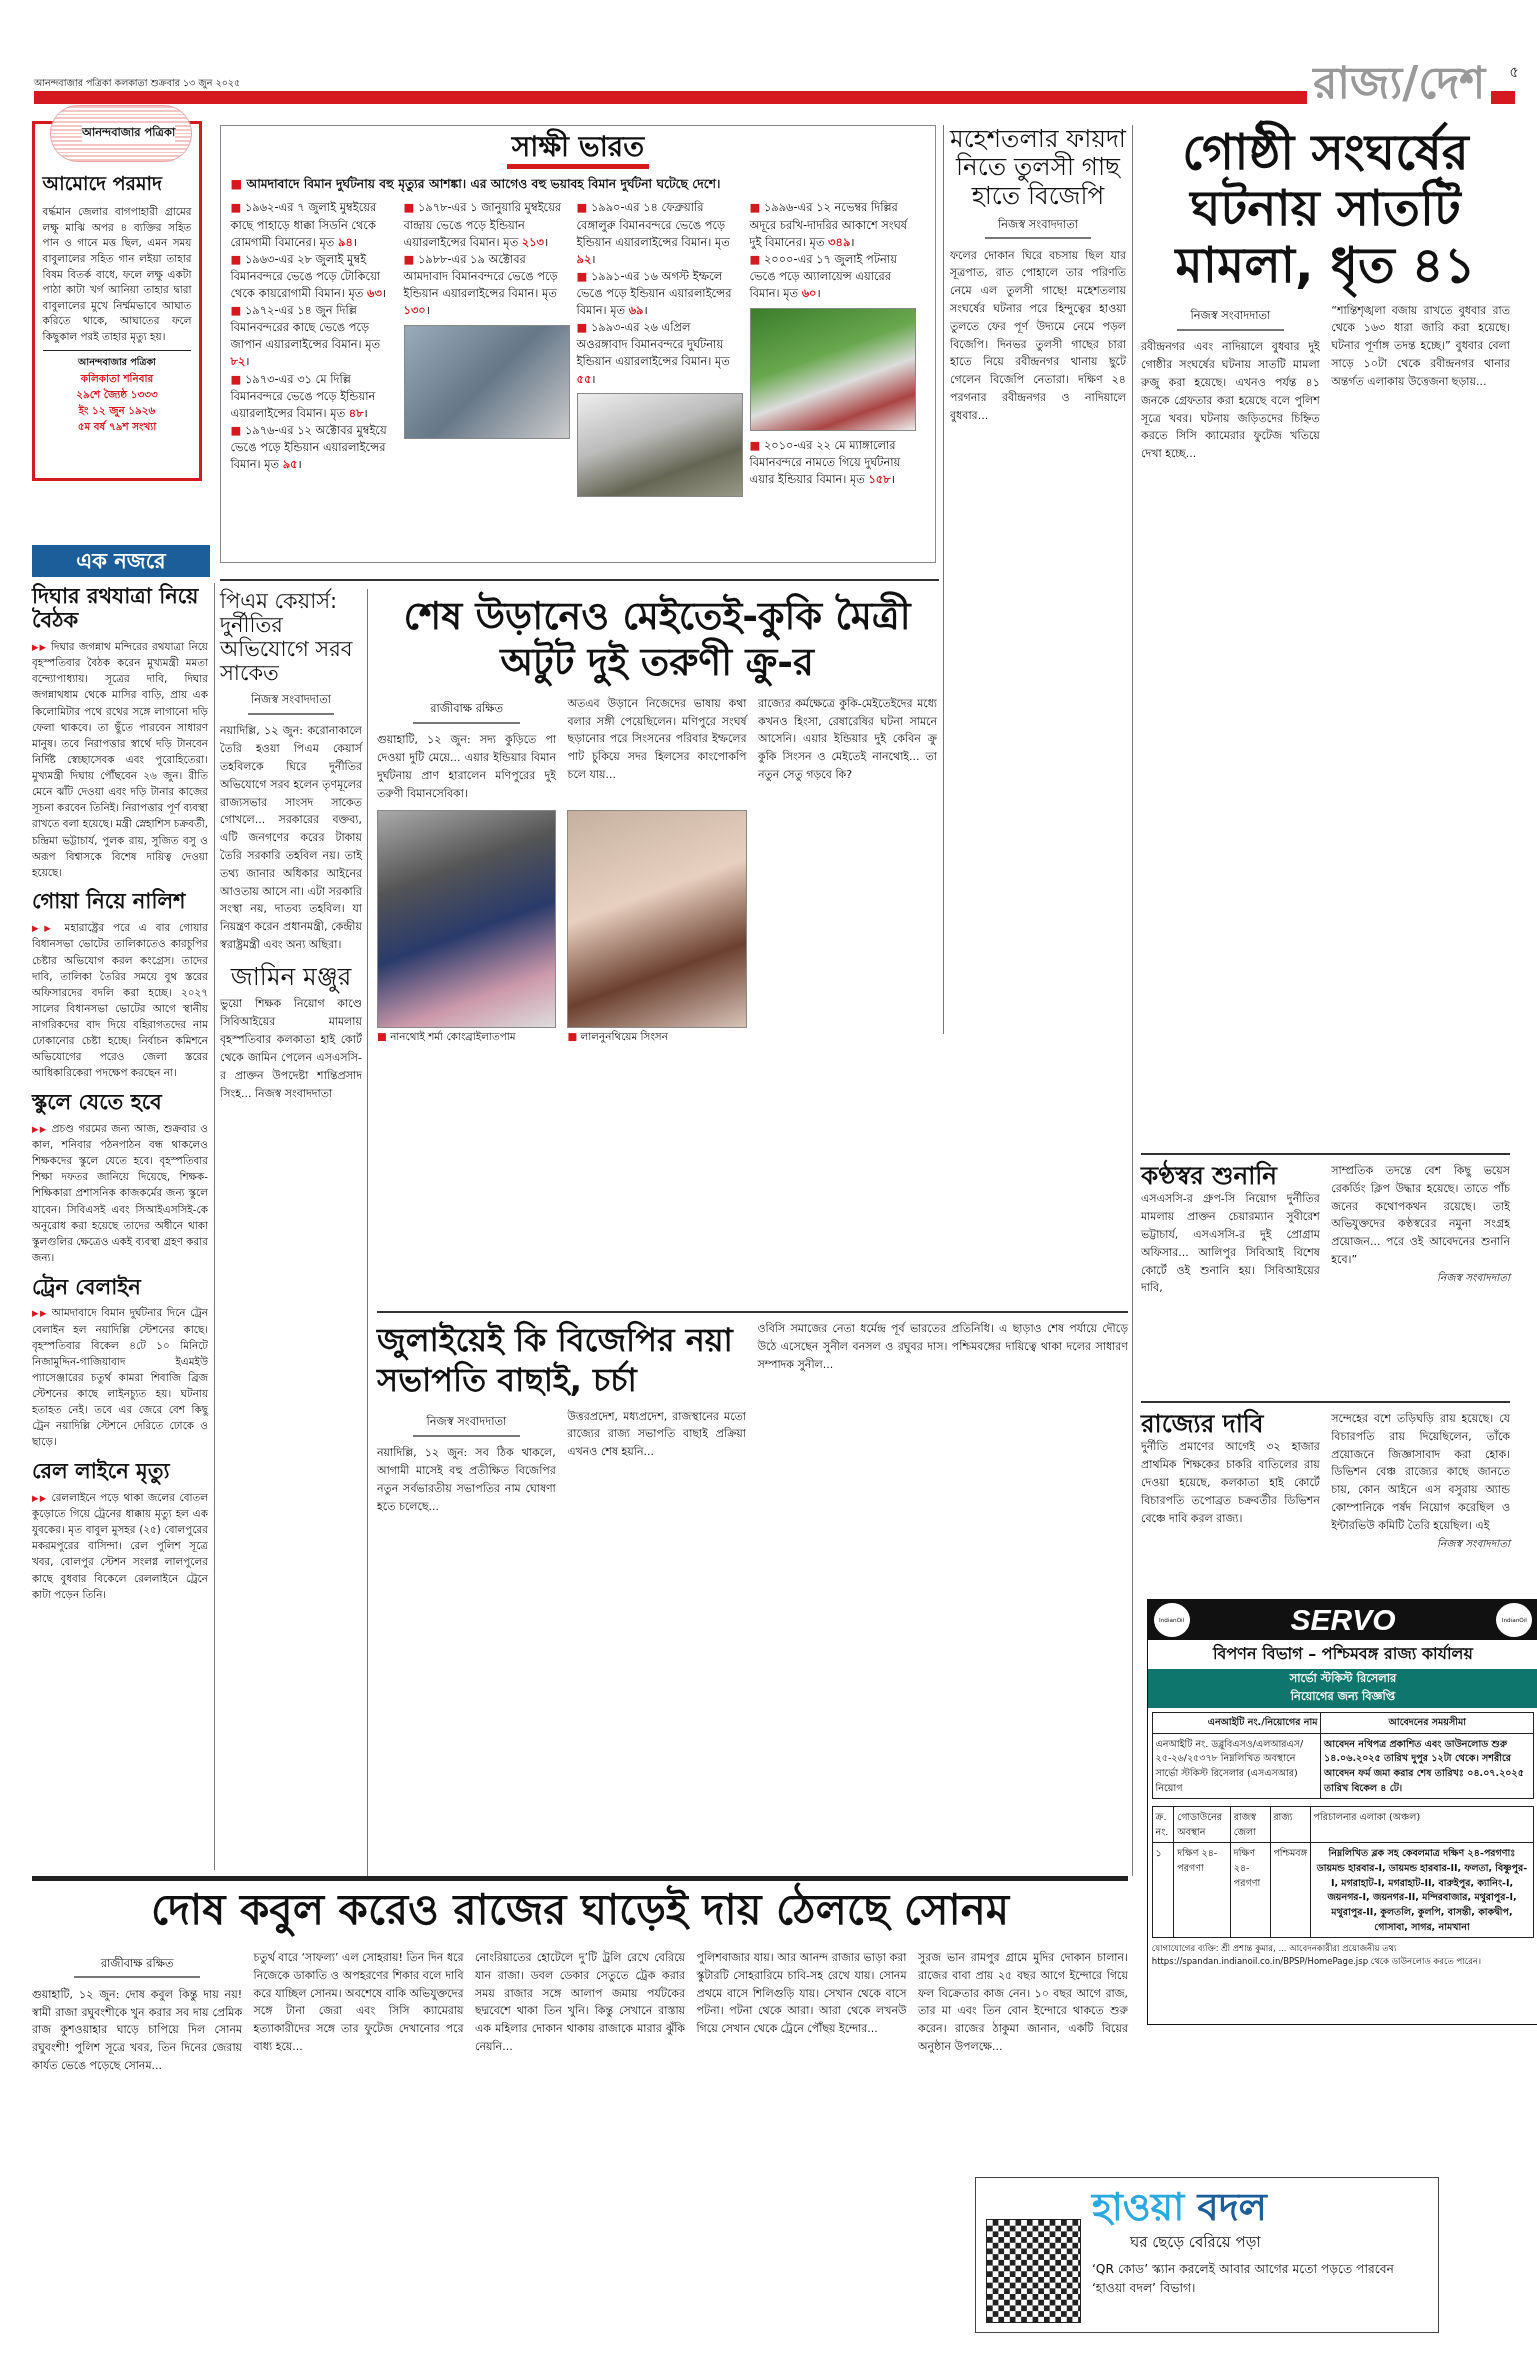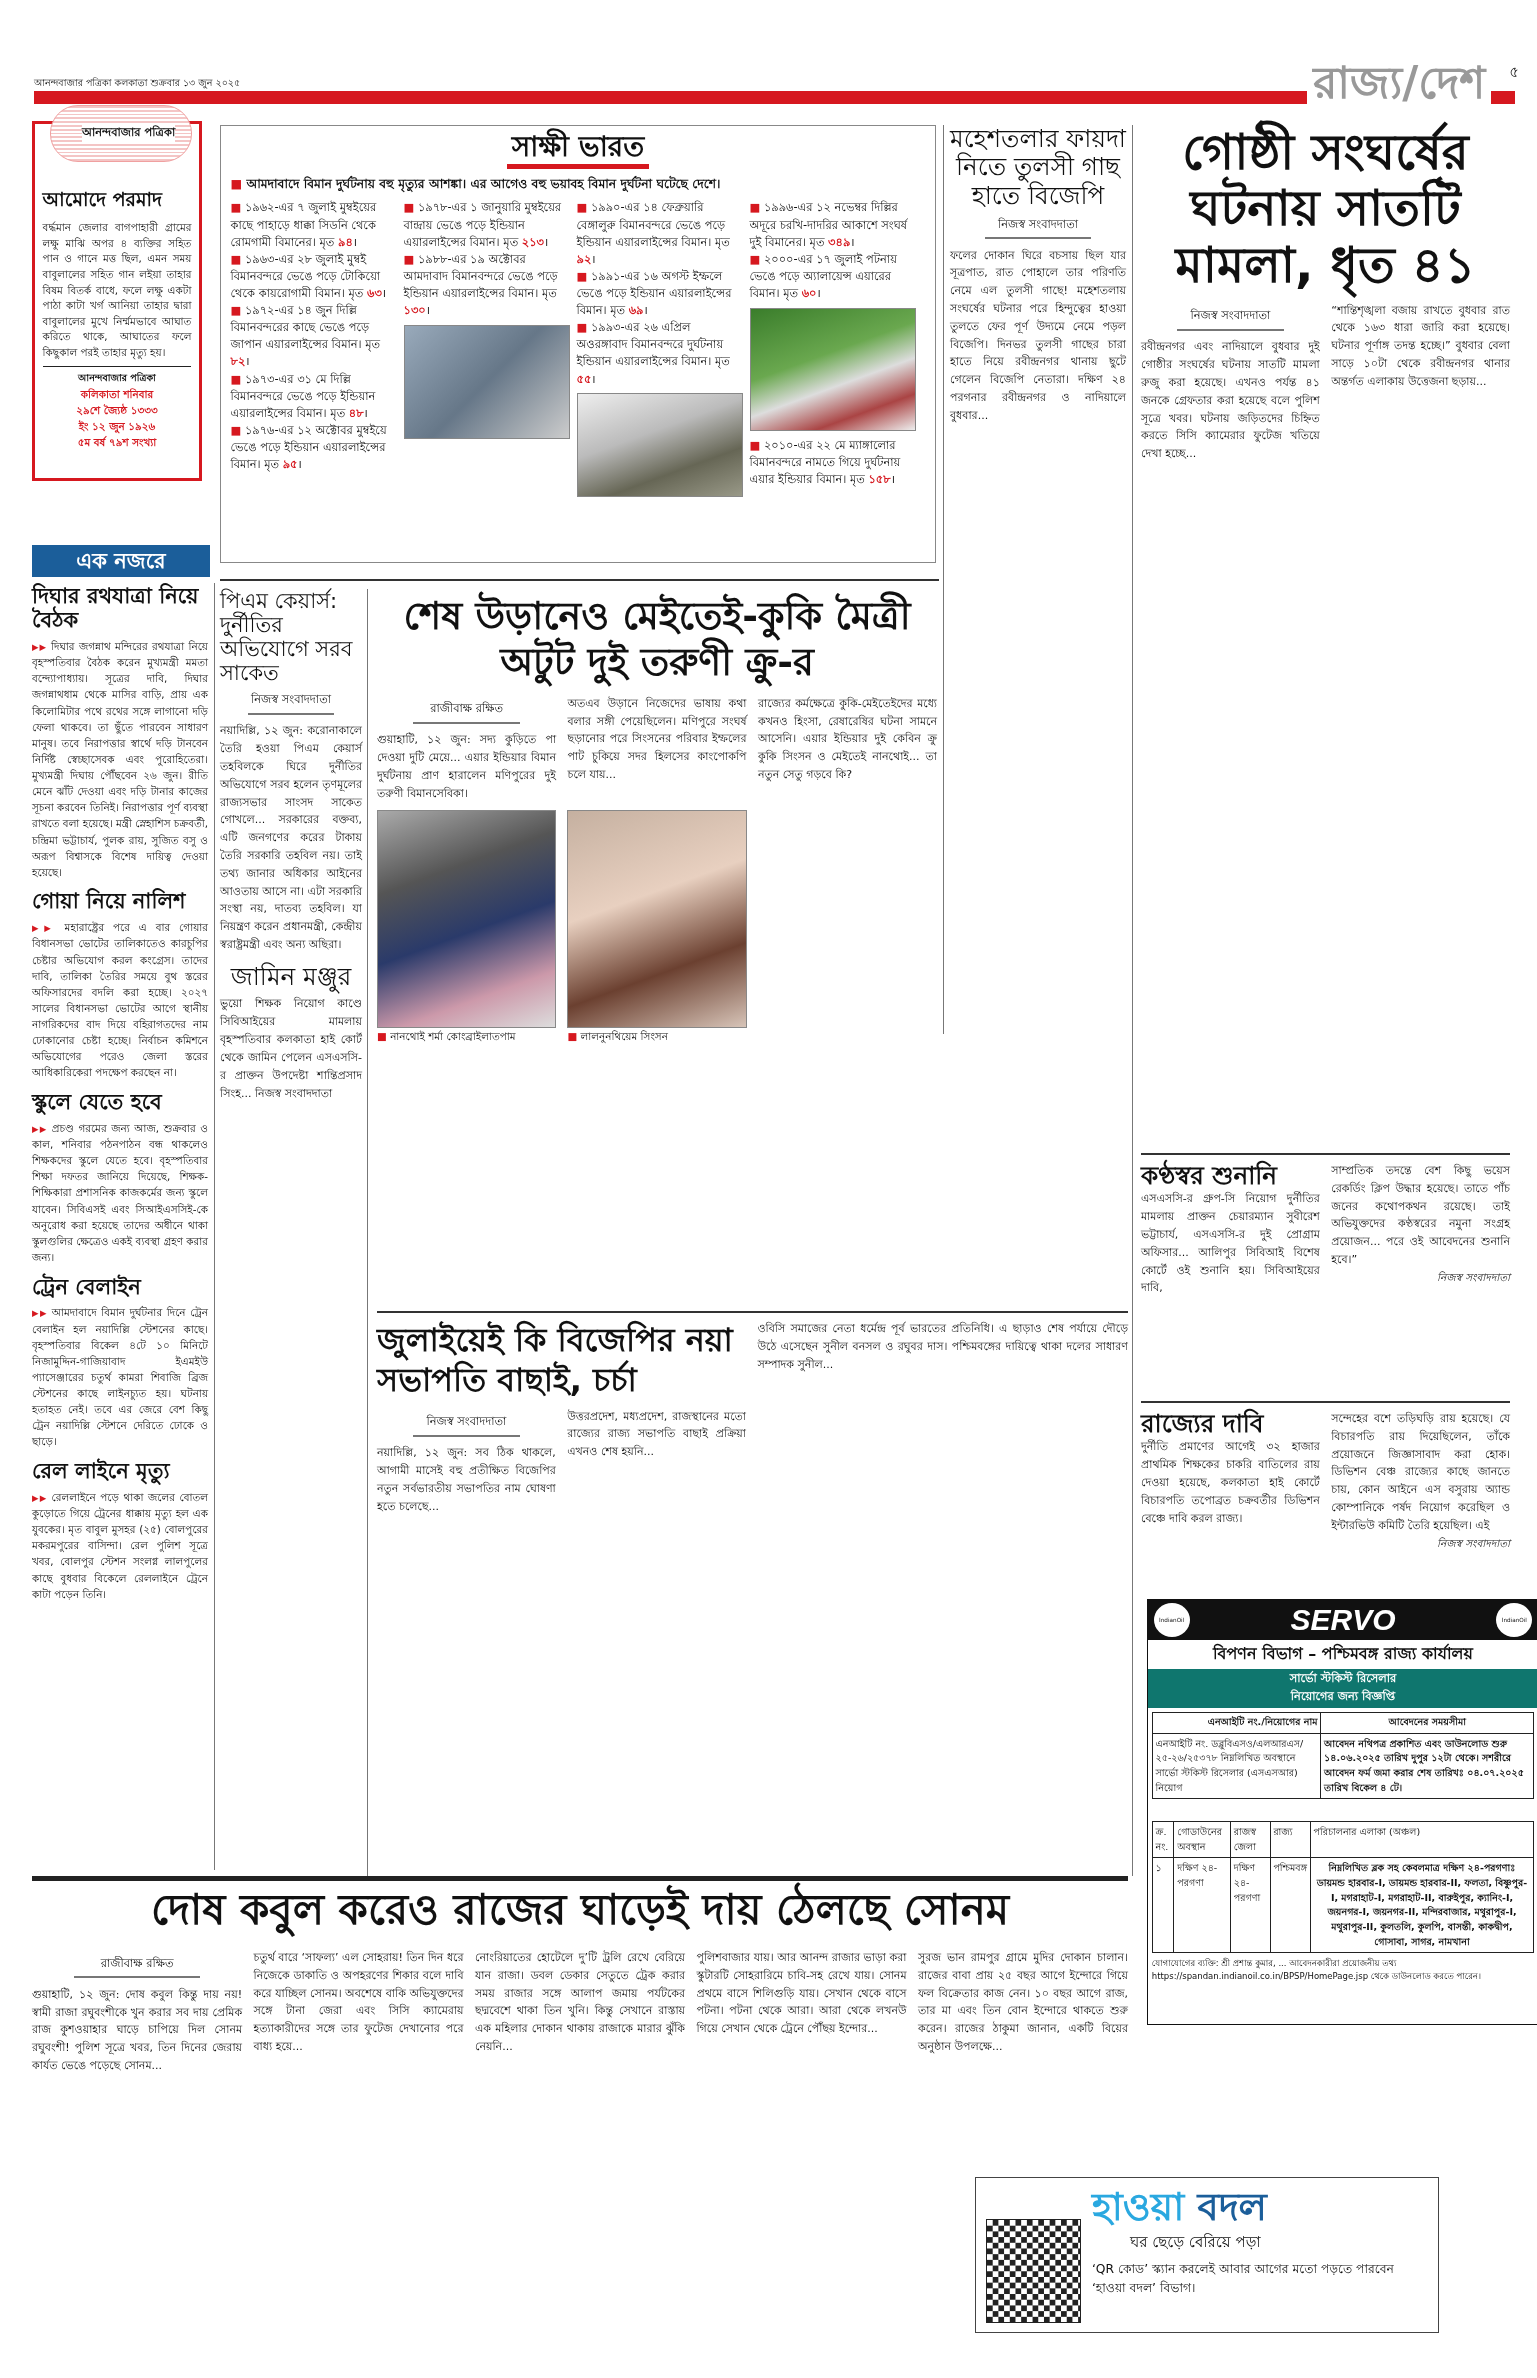--- a/index.html
+++ b/index.html
@@ -29,21 +29,21 @@
 <body>
 
 <div class="abs mast">আনন্দবাজার পত্রিকা কলকাতা শুক্রবার ১৩ জুন ২০২৫</div>
 <div class="abs redbar"></div>
 <div class="abs section">রাজ্য/দেশ</div>
 <div class="abs pageno">৫</div>
 
 <div class="abs" style="left:32px;top:121px;width:170px;height:360px;border:3.8px solid #d6181f;padding:38px 7.6px 5.7px">
   <div class="abs" style="left:15px;top:-19px;width:142px;height:57px;border-radius:28px;background:repeating-linear-gradient(0deg,#f4c5c5 0 1.9px,#fff 1.9px 3.8px);border:1.9px solid #f0a0a0"></div>
   <div class="abs" style="left:47px;top:0;font-weight:bold;font-size:11.4px;background:#fff">আনন্দবাজার পত্রিকা</div>
-  <div style="font-size:19px;font-weight:bold;margin-top:23px;margin-bottom:5.7px">আমোদে পরমাদ</div>
+  <div style="font-size:19px;font-weight:bold;margin-top:7px;margin-bottom:5.7px">আমোদে পরমাদ</div>
   <div style="font-size:10.4px;text-align:justify;line-height:1.5">বর্দ্ধমান জেলার বাগপাহারী গ্রামের লক্ষু মাঝি অপর ৪ ব্যক্তির সহিত পান ও গানে মত্ত ছিল, এমন সময় বাবুলালের সহিত গান লইয়া তাহার বিষম বিতর্ক বাধে, ফলে লক্ষু একটা পাঠা কাটা খর্গ আনিয়া তাহার দ্বারা বাবুলালের মুখে নির্ম্মমভাবে আঘাত করিতে থাকে, আঘাতের ফলে কিছুকাল পরই তাহার মৃত্যু হয়।</div>
   <div style="border-top:1.9px solid #222;margin-top:5.7px;padding-top:3.8px;text-align:center">
     <div style="font-size:9.5px;font-weight:bold">আনন্দবাজার পত্রিকা</div>
     <div class="red" style="font-size:10.4px">কলিকাতা শনিবার</div>
     <div class="red" style="font-size:10.4px">২৯শে জ্যৈষ্ঠ ১৩৩৩</div>
     <div class="red" style="font-size:10.4px">ইং ১২ জুন ১৯২৬</div>
     <div class="red" style="font-size:10.4px">৫ম বর্ষ ৭৯শ সংখ্যা</div>
   </div>
 </div>
 
@@ -213,21 +213,21 @@
           <tr>
             <td style="text-align:right;font-weight:bold">এনআইটি নং./নিয়োগের নাম</td>
             <td style="text-align:center;font-weight:bold">আবেদনের সময়সীমা</td>
           </tr>
       <tr>
             <td>এনআইটি নং. ডব্লুবিএসও/এলআরএস/২৫-২৬/২৫৩৭৮ নিম্নলিখিত অবস্থানে সার্ভো স্টকিস্ট রিসেলার (এসএসআর) নিয়োগ</td>
             <td style="font-weight:bold">আবেদন নথিপত্র প্রকাশিত এবং ডাউনলোড শুরু ১৪.০৬.২০২৫ তারিখ দুপুর ১২টা থেকে। সশরীরে আবেদন ফর্ম জমা করার শেষ তারিখঃ ০৪.০৭.২০২৫ তারিখ বিকেল ৪ টে।</td>
           </tr>
     </tbody>
       </table>
-    <table class="ad" style="margin-top:22px">
+    <table class="ad" style="margin-top:7px">
       <tbody>
           <tr>
             <td>ক্র. নং.</td>
             <td>গোডাউনের অবস্থান</td>
             <td>রাজস্ব জেলা</td>
             <td>রাজ্য</td>
             <td>পরিচালনার এলাকা (অঞ্চল)</td>
           </tr>
       <tr>
             <td>১</td>

